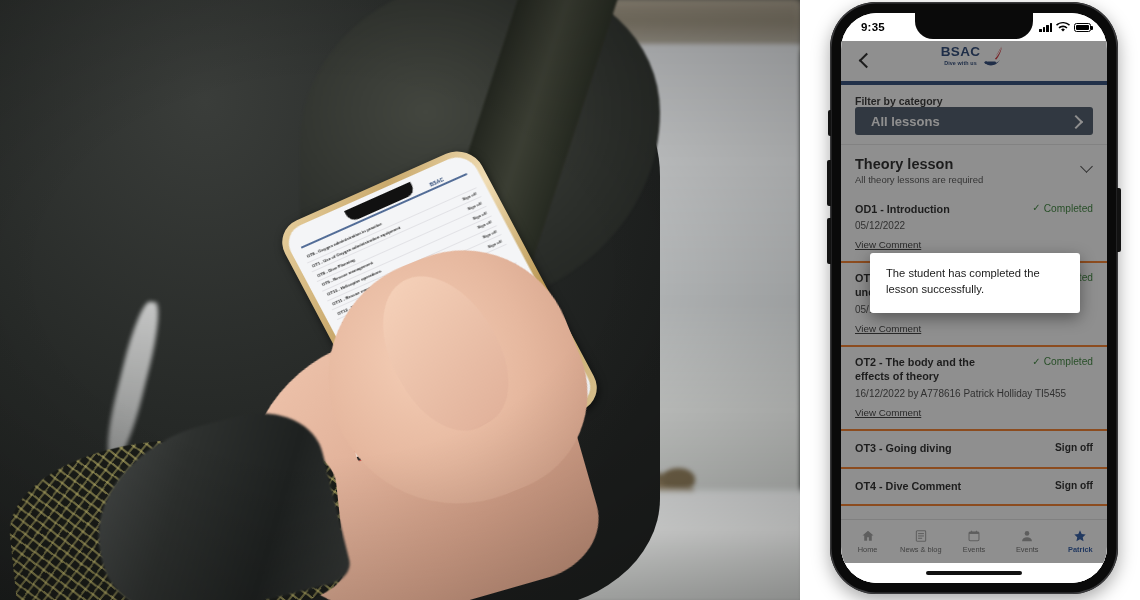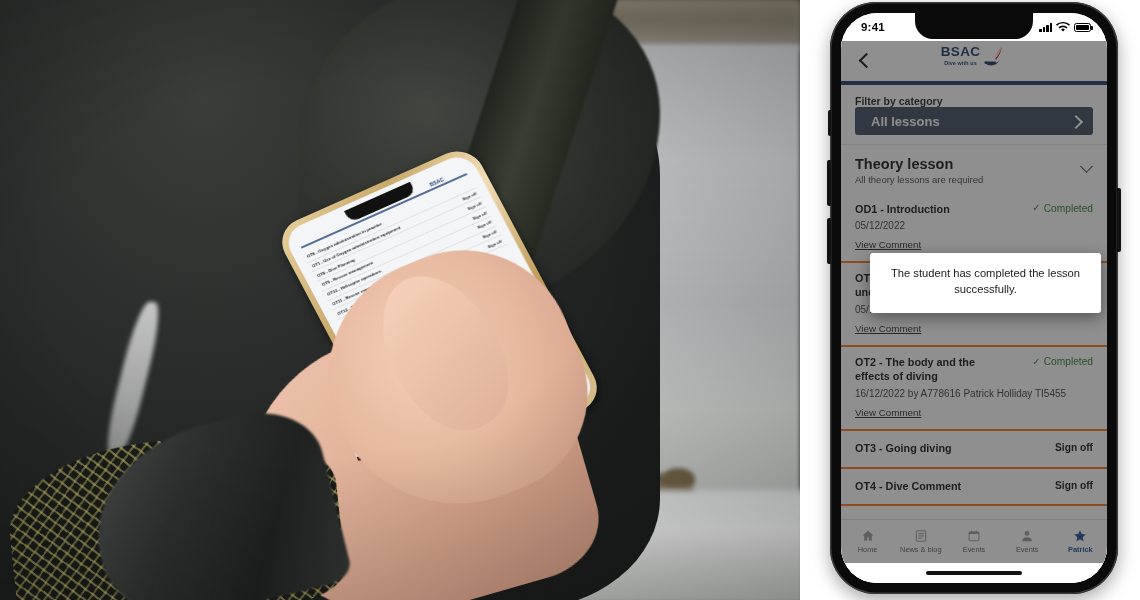--- a/index.html
+++ b/index.html
@@ -336,26 +336,25 @@
   }
   .home-indicator i { width: 96px; height: 4px; background: #111; border-radius: 3px; }
 
   
   .dim-overlay {
     position: absolute; left: 0; right: 0; top: 28px; bottom: 20px;
     background: rgba(40,40,40,.52);
     z-index: 20; pointer-events: none;
   }
   .tooltip {
-    position: absolute; left: 29px; top: 240px; width: 231px;
+    position: absolute; left: 29px; top: 240px; width: 210px;
     background: #ffffff; border-radius: 3px;
     padding: 13px 16px 15px 16px;
     box-shadow: 0 5px 16px rgba(0,0,0,.4);
     z-index: 25;
-    text-align: center;
   }
   .tooltip-text { font-size: 11.2px; color: #1b1b1b; line-height: 1.42; }
 </style>
 </head>
 <body>
 
 <div class="stage">
 
   <div class="photo">
     <div class="ph-sky"></div>
@@ -444,21 +443,21 @@
     <div class="device-body"></div>
     <div class="btn-silence"></div>
     <div class="btn-volup"></div>
     <div class="btn-voldn"></div>
     <div class="btn-power"></div>
 
     <div class="screen">
       <div class="notch"></div>
 
       <div class="statusbar">
-        <div class="sb-time">9:41</div>
+        <div class="sb-time">9:35</div>
         <div class="sb-right">
           <span class="sig">
               <i></i>
               <i></i>
               <i></i>
               <i></i>
             </span>
           <svg width="14" height="11" viewBox="0 0 14 11">
             <path d="M7 9.6 5.1 7.5a2.7 2.7 0 0 1 3.8 0L7 9.6z" fill="#000"></path>
             <path d="M7 5.2c1.3 0 2.5.5 3.4 1.4l1.1-1.2A6.4 6.4 0 0 0 7 3.6c-1.7 0-3.3.7-4.5 1.8l1.1 1.2A4.8 4.8 0 0 1 7 5.2z" fill="#000"></path>
@@ -529,21 +528,21 @@
                 <span class="tick">✓</span>
                 <span>Completed</span>
               </div>
             </div>
             <div class="lesson-meta">05/12/2022</div>
             <a class="view-comment">View Comment</a>
           </div>
 
           <div class="lesson">
             <div class="lesson-top">
-              <div class="lesson-name">OT2 - The body and the effects of diving</div>
+              <div class="lesson-name">OT2 - The body and the effects of theory</div>
               <div class="lesson-status">
                 <span class="tick">✓</span>
                 <span>Completed</span>
               </div>
             </div>
             <div class="lesson-meta">16/12/2022 by A778616 Patrick Holliday TI5455</div>
             <a class="view-comment">View Comment</a>
           </div>
 
           <div class="lesson compact">

